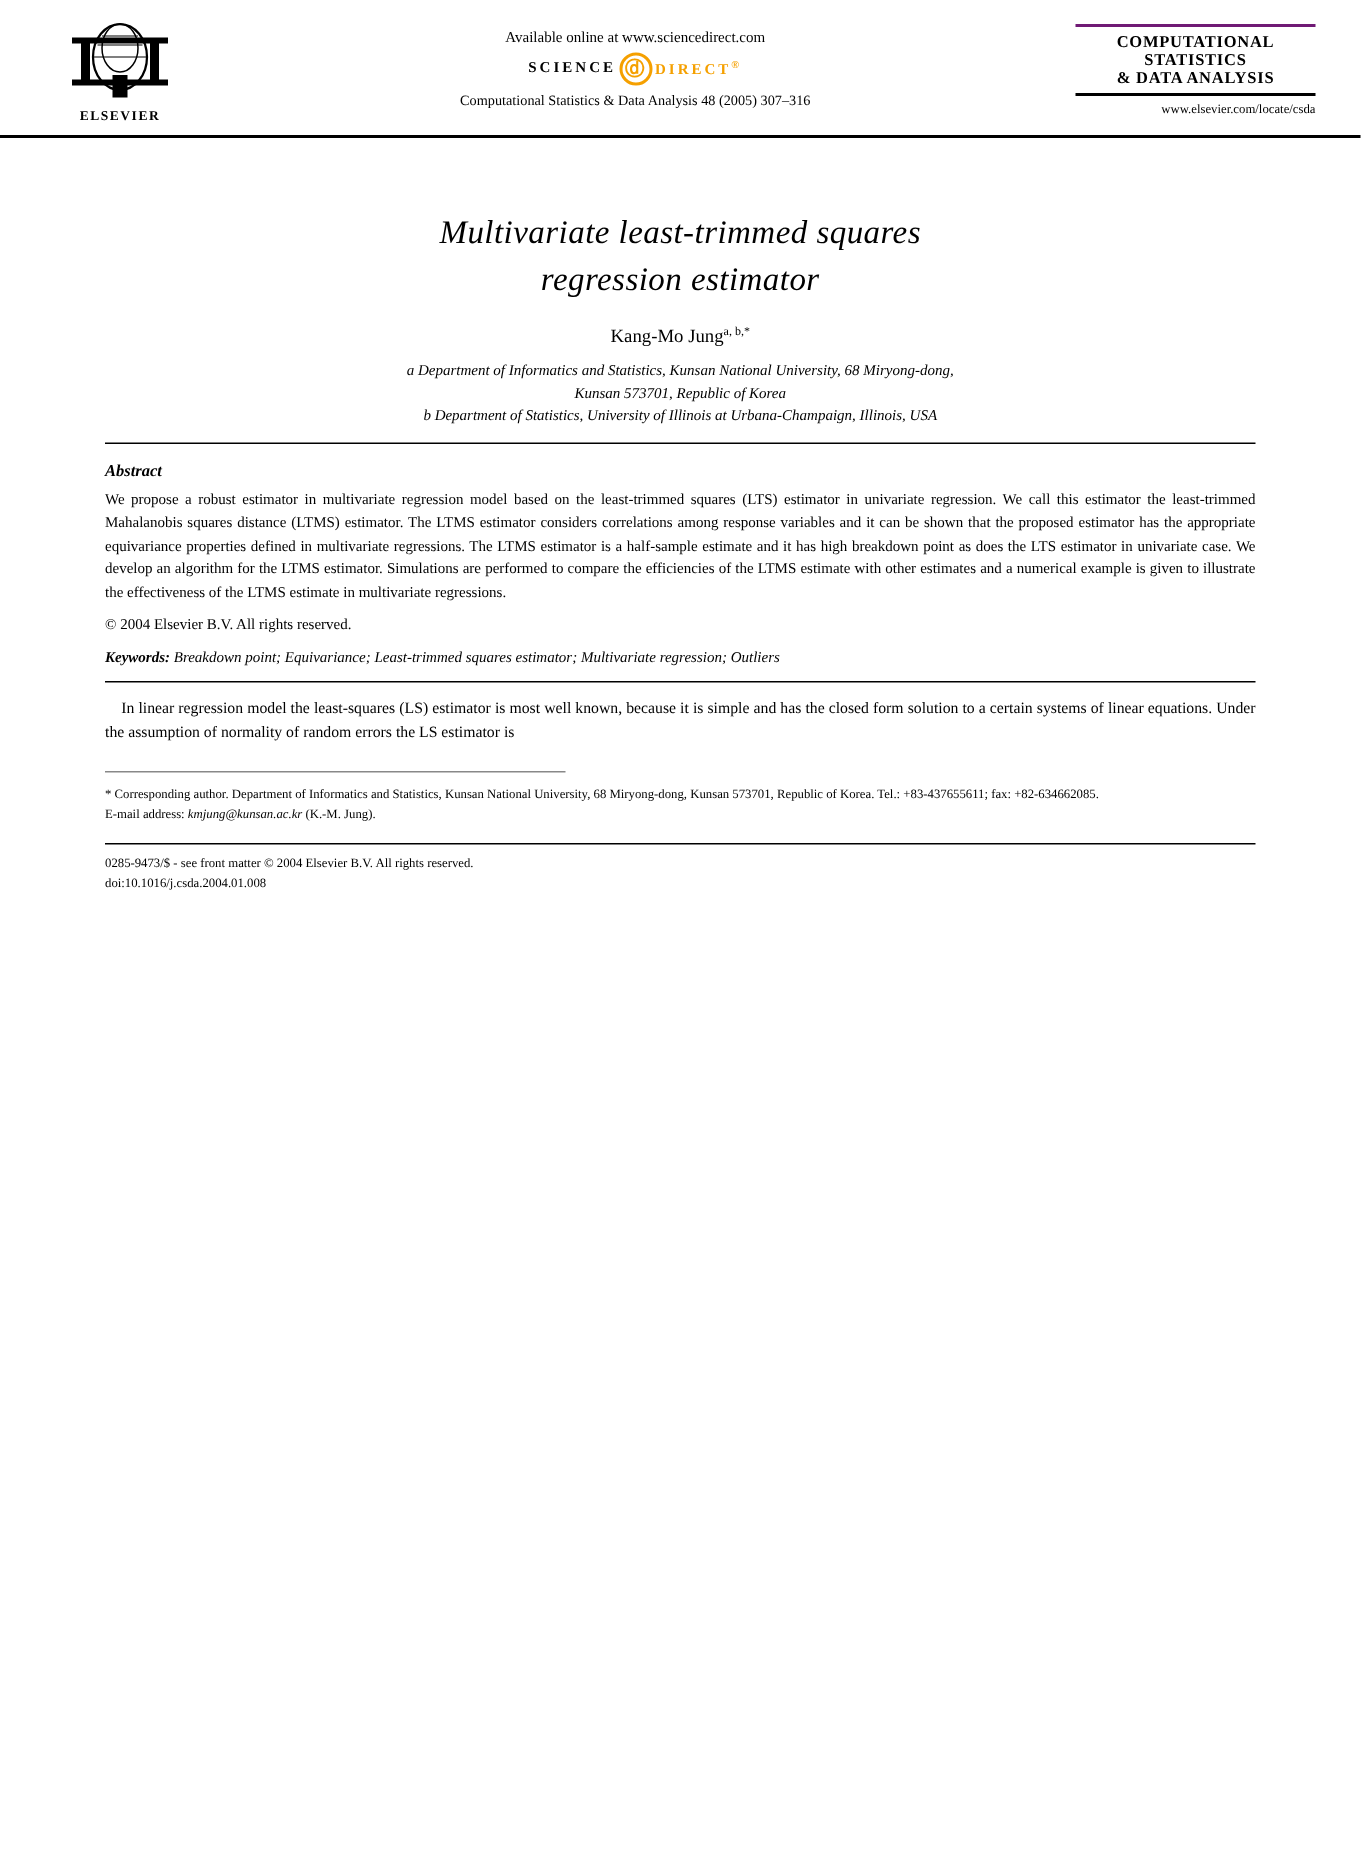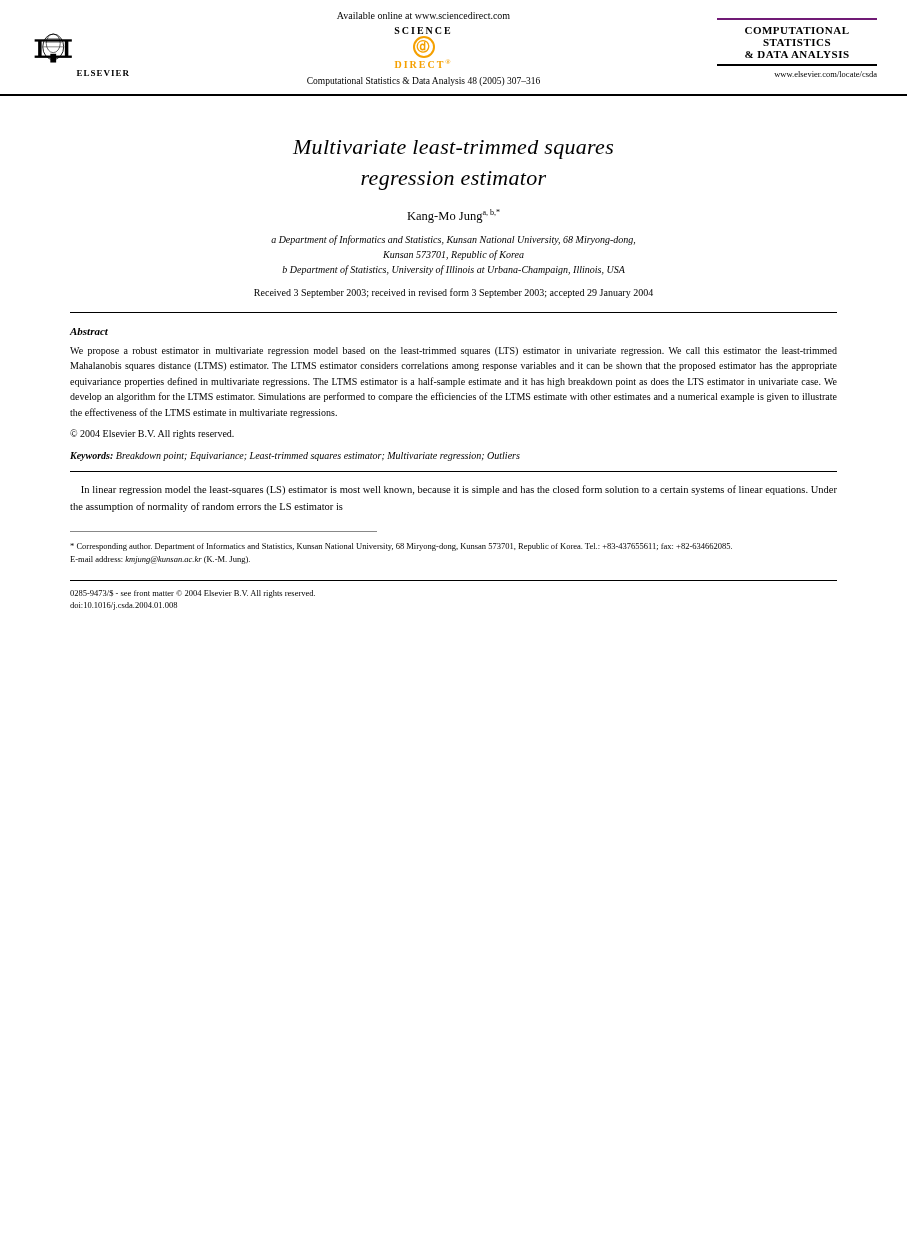--- a/index.html
+++ b/index.html
@@ -22,22 +22,22 @@
     .header {
       border-bottom: 2px solid #000;
       padding: 10px 30px 8px 30px;
       display: flex;
       align-items: center;
       justify-content: space-between;
     }
     .header-left {
       width: 100px;
       display: flex;
-      flex-direction: row;
-      align-items: flex-end;
+      flex-direction: column;
+      align-items: center;
     }
     .elsevier-text {
       font-size: 9px;
       font-weight: bold;
       letter-spacing: 1px;
       margin-top: 2px;
     }
     .header-center {
       text-align: center;
       flex: 1;
@@ -46,21 +46,20 @@
       font-size: 10px;
       margin-bottom: 4px;
     }
     .sciencedirect-logo {
       display: flex;
       align-items: center;
       justify-content: center;
       font-size: 11px;
       font-weight: bold;
       letter-spacing: 1px;
-      flex-direction: column;
     }
     .sciencedirect-logo .circle-d {
       display: inline-flex;
       align-items: center;
       justify-content: center;
       width: 22px;
       height: 22px;
       border: 2px solid #f5a000;
       border-radius: 50%;
       color: #f5a000;
@@ -101,21 +100,21 @@
       font-weight: bold;
       letter-spacing: 0.5px;
     }
     .journal-url {
       font-size: 8.5px;
       color: #000;
     }
 
     
     .main-content {
-      padding: 16px 70px 30px 70px;
+      padding: 28px 70px 30px 70px;
     }
 
     
     .article-title {
       text-align: center;
       font-size: 22px;
       font-weight: normal;
       line-height: 1.4;
       margin: 20px 0 14px 0;
       font-style: italic;
@@ -292,21 +291,20 @@
     <div class="authors">
       <span class="author-name">Kang-Mo Jung</span><span class="author-sup">a, b,*</span>
     </div>
 
     <div class="affiliations">
       <div>a Department of Informatics and Statistics, Kunsan National University, 68 Miryong-dong,</div>
       <div>Kunsan 573701, Republic of Korea</div>
       <div>b Department of Statistics, University of Illinois at Urbana-Champaign, Illinois, USA</div>
     </div>
 
-    <div class="received-line">Received 3 September 2003; received in revised form 3 September 2003; accepted 29 January 2004</div>
 
     <hr class="divider">
 
     <div class="section-label">Abstract</div>
     <div class="abstract-text">We propose a robust estimator in multivariate regression model based on the least-trimmed squares (LTS) estimator in univariate regression. We call this estimator the least-trimmed Mahalanobis squares distance (LTMS) estimator. The LTMS estimator considers correlations among response variables and it can be shown that the proposed estimator has the appropriate equivariance properties defined in multivariate regressions. The LTMS estimator is a half-sample estimate and it has high breakdown point as does the LTS estimator in univariate case. We develop an algorithm for the LTMS estimator. Simulations are performed to compare the efficiencies of the LTMS estimate with other estimates and a numerical example is given to illustrate the effectiveness of the LTMS estimate in multivariate regressions.</div>
     <div class="copyright-line abstract-text">© 2004 Elsevier B.V. All rights reserved.</div>
     <div class="keywords-line">
       <span class="keywords-label">Keywords:</span>
       <span>Breakdown point; Equivariance; Least-trimmed squares estimator; Multivariate regression; Outliers</span>
     </div>

